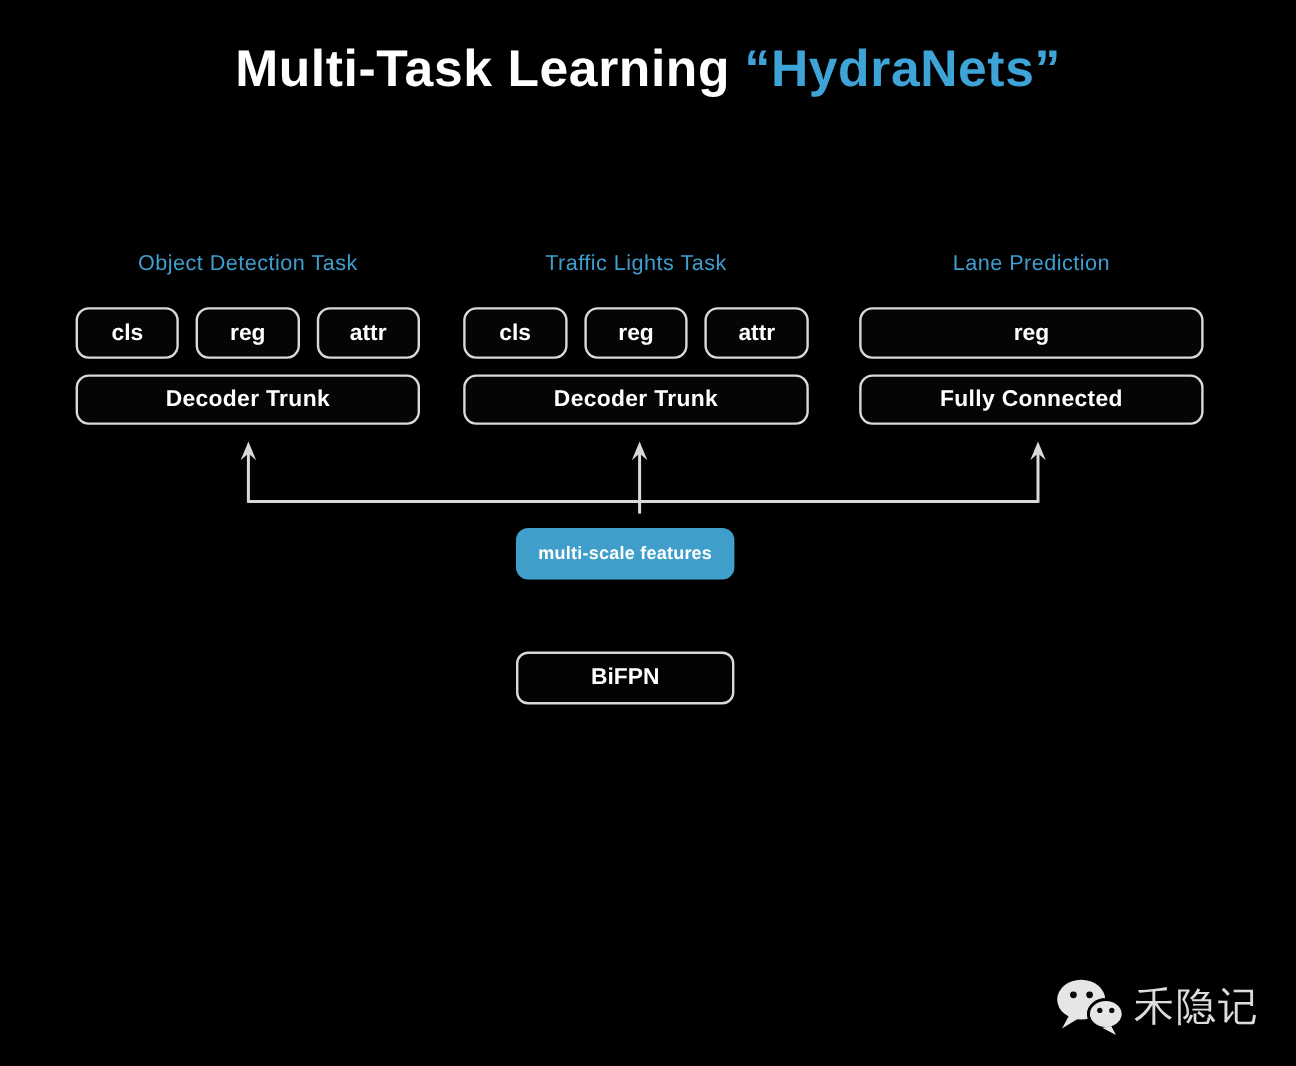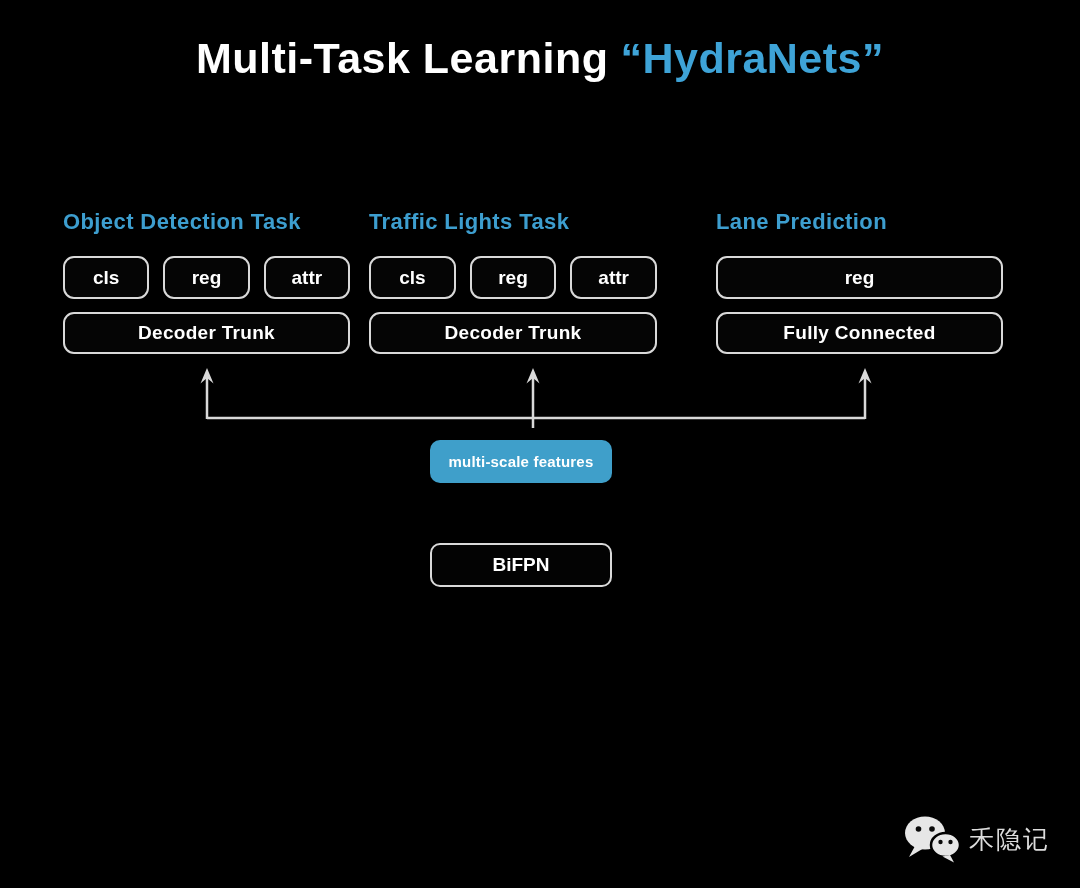--- a/index.html
+++ b/index.html
@@ -40,23 +40,23 @@
     position: absolute;
     top: 205px;
     width: 287px;
     height: 150px;
   }
   .col-header {
     position: absolute;
     top: 4px;
     left: 0;
     right: 0;
-    text-align: left;
-    font-size: 22px;
-    font-weight: 700;
+    text-align: center;
+    font-size: 18px;
+    font-weight: 400;
     letter-spacing: 0.4px;
     color: var(--heading-blue, #3d9ecf);
   }
   .heads {
     position: absolute;
     top: 51px;
     left: 0;
     right: 0;
     display: flex;
     gap: 14px;
@@ -150,21 +150,21 @@
   .watermark {
     position: absolute;
     top: 814px;
     right: 30px;
     display: flex;
     align-items: center;
     gap: 7px;
     color: var(--line-gray, #d9d9d9);
   }
   .watermark .wm-text {
-    font-size: 25px;
+    font-size: 33px;
     letter-spacing: 2px;
     color: #dcdcdc;
   }
 </style>
 </head>
 <body>
 
 <div class="slide">
 
   <div class="title">
@@ -184,21 +184,21 @@
   <div class="col" style="left:63px;">
     <div class="col-header">Object Detection Task</div>
     <div class="heads">
       <div class="nbox">cls</div>
       <div class="nbox">reg</div>
       <div class="nbox">attr</div>
     </div>
     <div class="trunk">Decoder Trunk</div>
   </div>
 
-  <div class="col" style="left:369px; width:288px;">
+  <div class="col" style="left:386px; width:288px;">
     <div class="col-header">Traffic Lights Task</div>
     <div class="heads">
       <div class="nbox">cls</div>
       <div class="nbox">reg</div>
       <div class="nbox">attr</div>
     </div>
     <div class="trunk">Decoder Trunk</div>
   </div>
 
   <div class="col" style="left:716px;">

